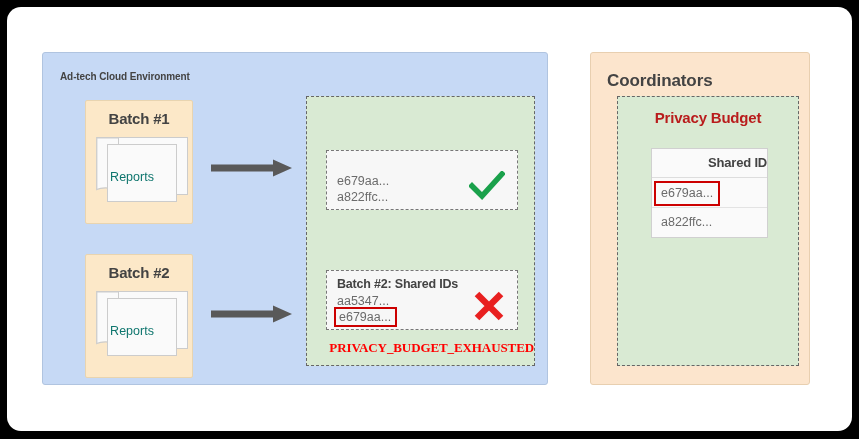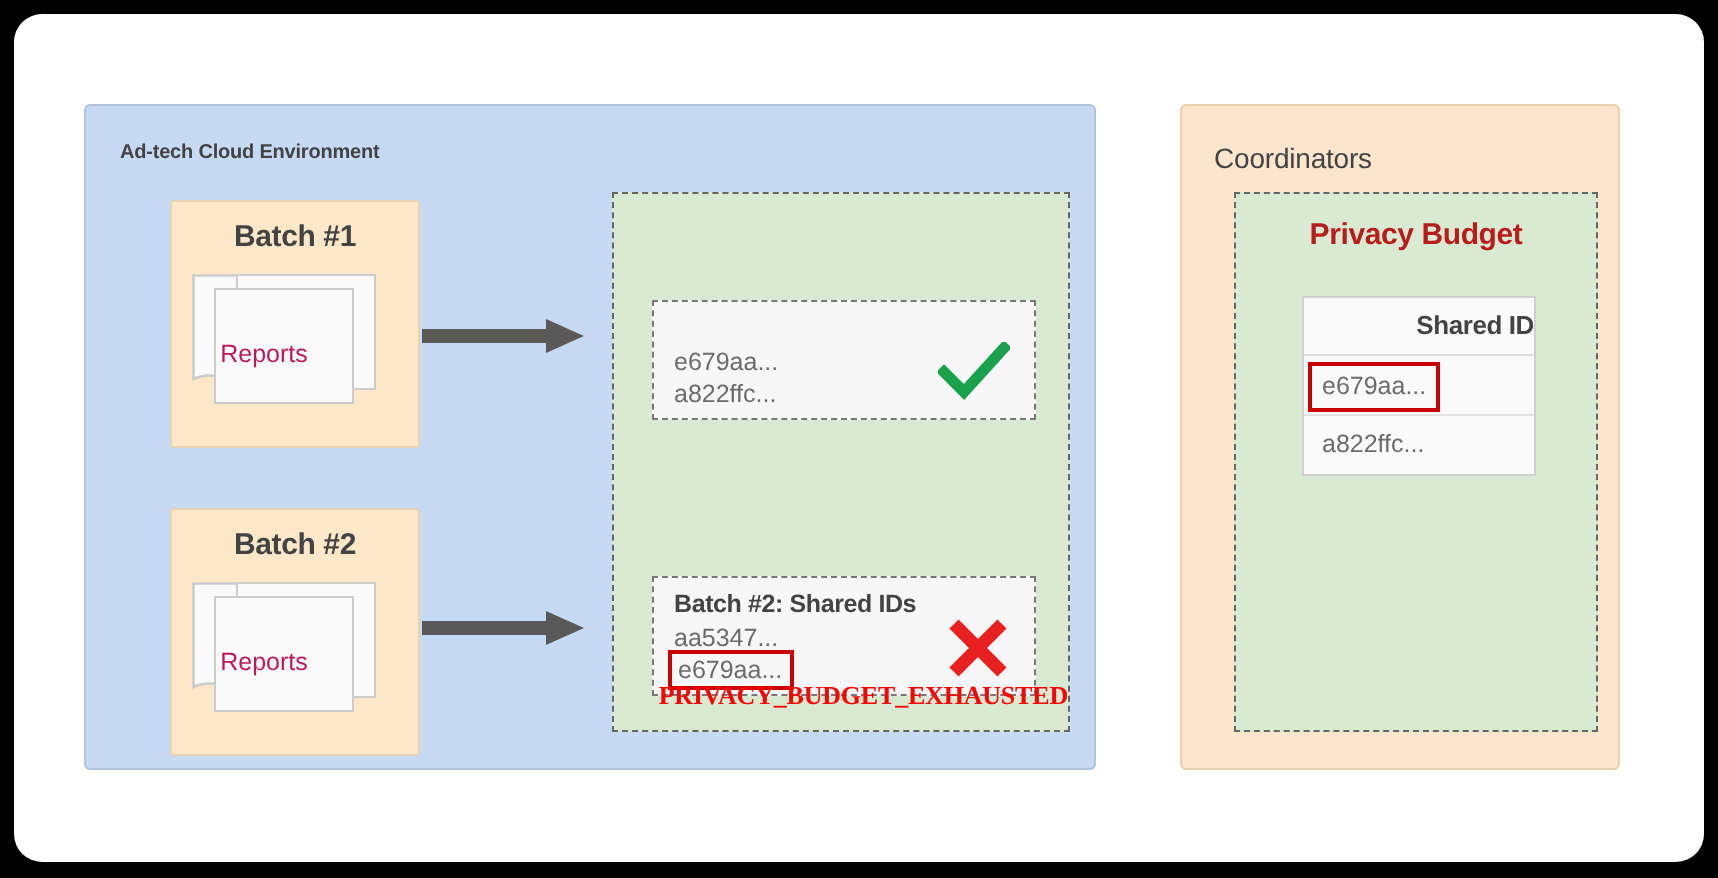--- a/index.html
+++ b/index.html
@@ -41,21 +41,21 @@
     top: 18px;
     font-size: 10px;
     font-weight: bold;
     color: #434343;
     letter-spacing: -0.1px;
   }
 
   
   .batch-card {
     position: absolute;
-    width: 125px;
+    width: 108px;
     background: #fce8c8;
     border: 1px solid #e8d4b0;
     border-radius: 2px;
     box-sizing: border-box;
   }
   #batch1-card { left: 42px; top: 47px; height: 124px; }
   #batch2-card { left: 42px; top: 201px; height: 124px; }
   .batch-label {
     position: absolute;
     left: 0;
@@ -89,21 +89,21 @@
     border: none; background: transparent;
   }
   .doc-front svg { display: block; }
   .doc-label {
     position: absolute;
     left: 0px;
     top: 33px;
     width: 72px;
     text-align: center;
     font-size: 12.5px;
-    color: #be185d;
+    color: #0f766e;
   }
 
   
   .arrow {
     position: absolute;
     width: 82px;
     height: 18px;
   }
 
   
@@ -131,21 +131,21 @@
   .id-card {
     position: absolute;
     left: 19px;
     width: 192px;
     height: 60px;
     background: #f7f7f7;
     border: 1.5px dashed #777777;
     box-sizing: border-box;
   }
   #id-card-1 { top: 53px; }
-  #id-card-2 { top: 191px; }
+  #id-card-2 { top: 173px; }
   .id-card-title {
     position: absolute;
     left: 10px;
     top: 6px;
     font-size: 12.5px;
     font-weight: bold;
     color: #434343;
     letter-spacing: -0.2px;
   }
   .id-line {
@@ -190,22 +190,22 @@
     height: 333px;
     background: #fce5cd;
     border: 1px solid #e8cfb0;
     border-radius: 3px;
     box-sizing: border-box;
   }
   #coord-title {
     position: absolute;
     left: 16px;
     top: 18px;
-    font-size: 14px;
-    font-weight: normal;
+    font-size: 17px;
+    font-weight: bold;
     color: #434343;
     letter-spacing: -0.1px;
   }
   #pb-box {
     position: absolute;
     left: 26px;
     top: 43px;
     width: 182px;
     height: 270px;
     background: #d9ead3;

